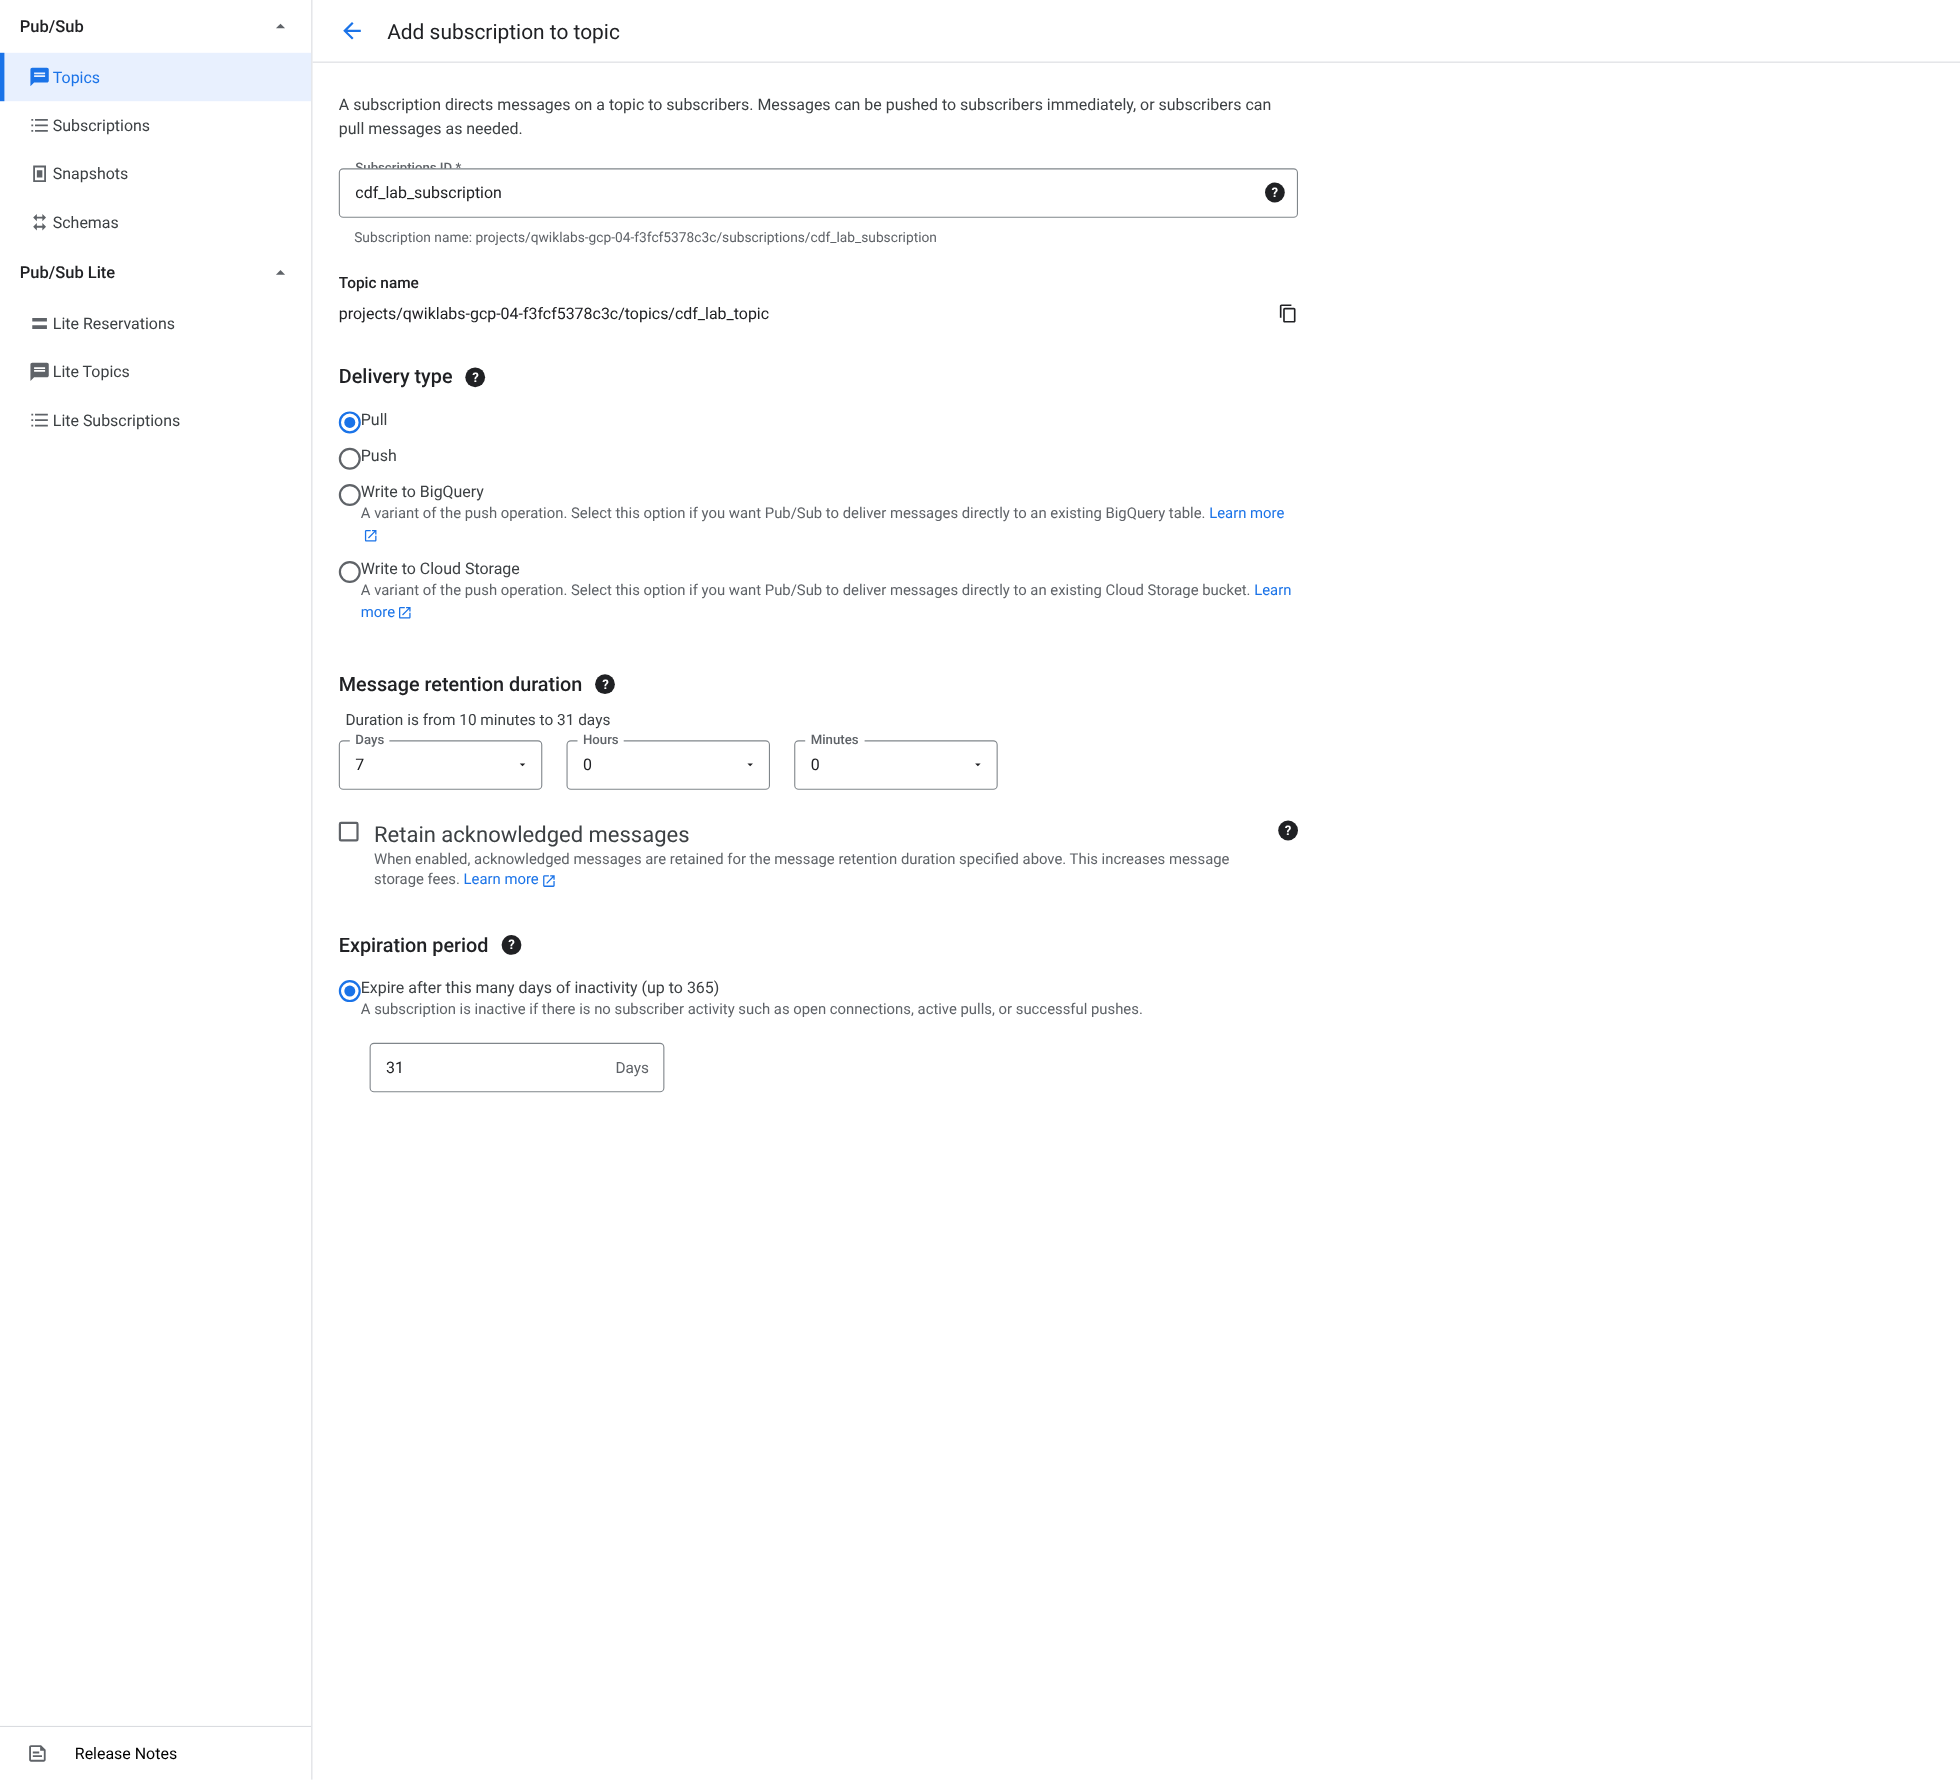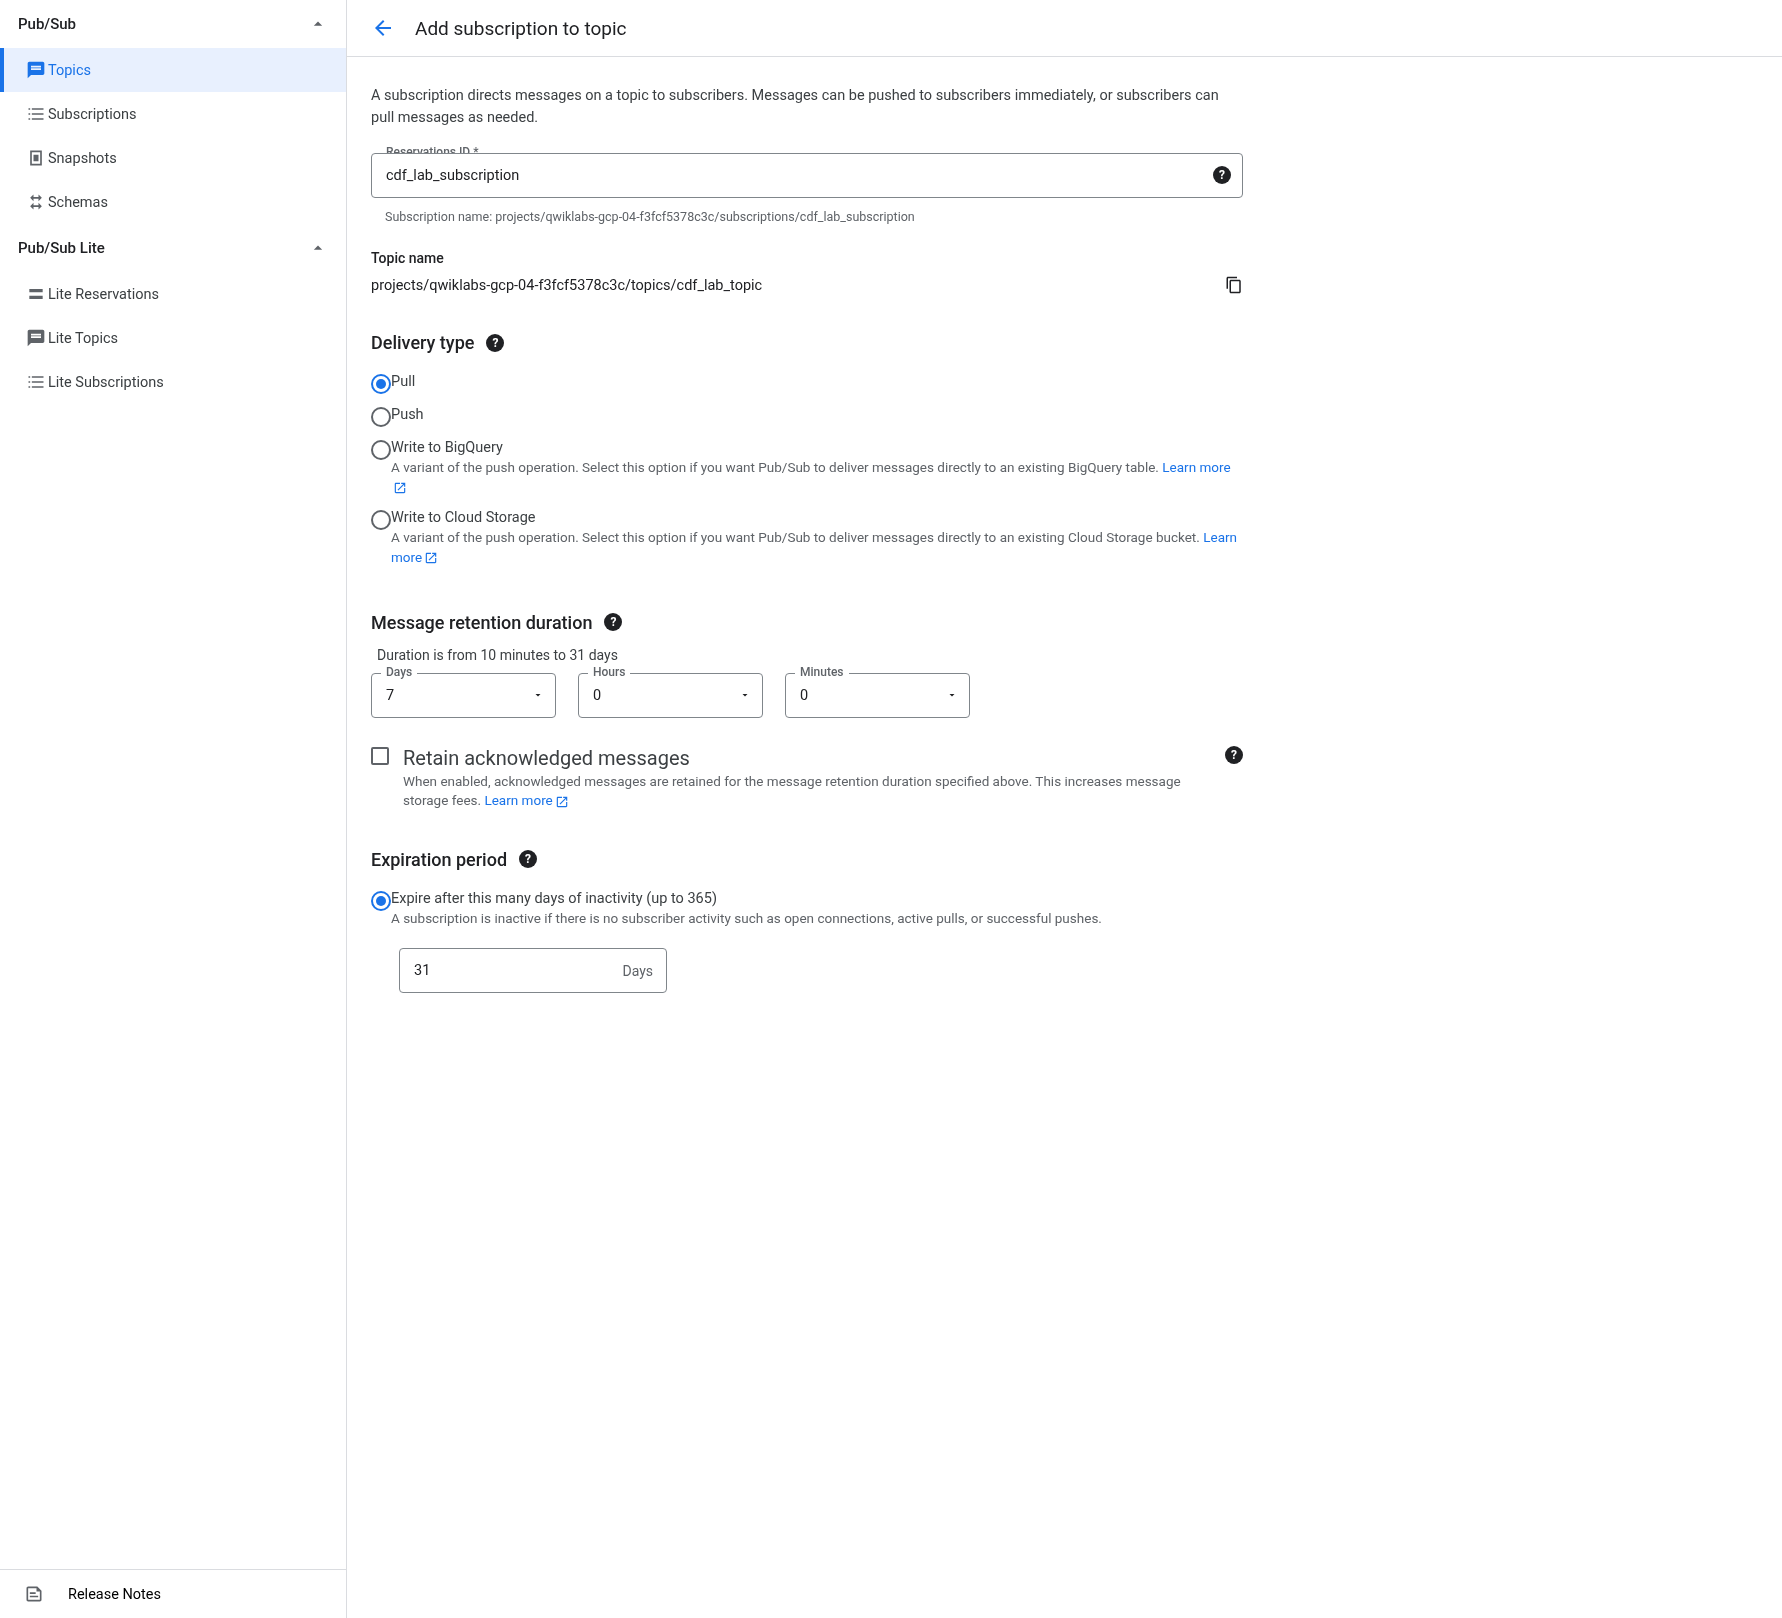--- a/index.html
+++ b/index.html
@@ -1,17 +1,17 @@
 <!DOCTYPE html>
 <html><head>
 <meta charset="utf-8">
 <style>
 * { box-sizing: border-box; margin: 0; padding: 0; }
 body { font-family: 'Google Sans', Roboto, Arial, sans-serif; font-size: 14px; color: #202124; background: #fff; display: flex; height: 100vh; overflow: hidden; }
-.sidebar { width: 347px; border-right: 1px solid #dadce0; display: flex; flex-direction: column; overflow-y: auto; }
+.sidebar { width: 284px; border-right: 1px solid #dadce0; display: flex; flex-direction: column; overflow-y: auto; }
 .sidebar-main { flex: 1; }
 .section-header { display: flex; align-items: center; justify-content: space-between; padding: 14px 18px; font-weight: 500; font-size: 15px; color: #202124; cursor: pointer; }
 .section-header .chevron { color: #5f6368; }
 .nav-item { display: flex; align-items: center; padding: 10px 18px 10px 24px; color: #3c4043; font-size: 14.5px; cursor: pointer; min-height: 42px; }
 .nav-item.active { background: #e8f0fe; color: #1a73e8; border-left: 4px solid #1a73e8; padding-left: 20px; }
 .nav-item .nav-icon { width: 24px; height: 24px; display: flex; align-items: center; justify-content: center; flex-shrink: 0; }
 .nav-item.active .nav-icon svg { fill: #1a73e8; }
 .nav-icon svg { fill: #5f6368; width: 20px; height: 20px; }
 .release-notes { border-top: 1px solid #dadce0; padding: 14px 18px 14px 24px; display: flex; align-items: center; gap: 24px; color: #000000; font-size: 14.5px; cursor: pointer; }
 .main { flex: 1; overflow-y: auto; }
@@ -153,21 +153,21 @@
           <path fill="#1a73e8" d="M20 11H7.83l5.59-5.59L12 4l-8 8 8 8 1.41-1.41L7.83 13H20v-2z"></path>
         </svg>
     </span>
     <span class="page-title">Add subscription to topic</span>
   </div>
 
   <div class="content">
     <p class="description">A subscription directs messages on a topic to subscribers. Messages can be pushed to subscribers immediately, or subscribers can pull messages as needed.</p>
 
     <div class="field-group">
-      <span class="floating-label">Reservations ID *</span>
+      <span class="floating-label">Subscriptions ID *</span>
       <div class="text-input-wrap">
         <input class="text-input" value="cdf_lab_subscription" style="">
         <span class="help-icon-right">
           <span class="help-circle">?</span>
         </span>
       </div>
     </div>
     <div class="helper-text">Subscription name: projects/qwiklabs-gcp-04-f3fcf5378c3c/subscriptions/cdf_lab_subscription</div>
 
     <div class="section-label">Topic name</div>

